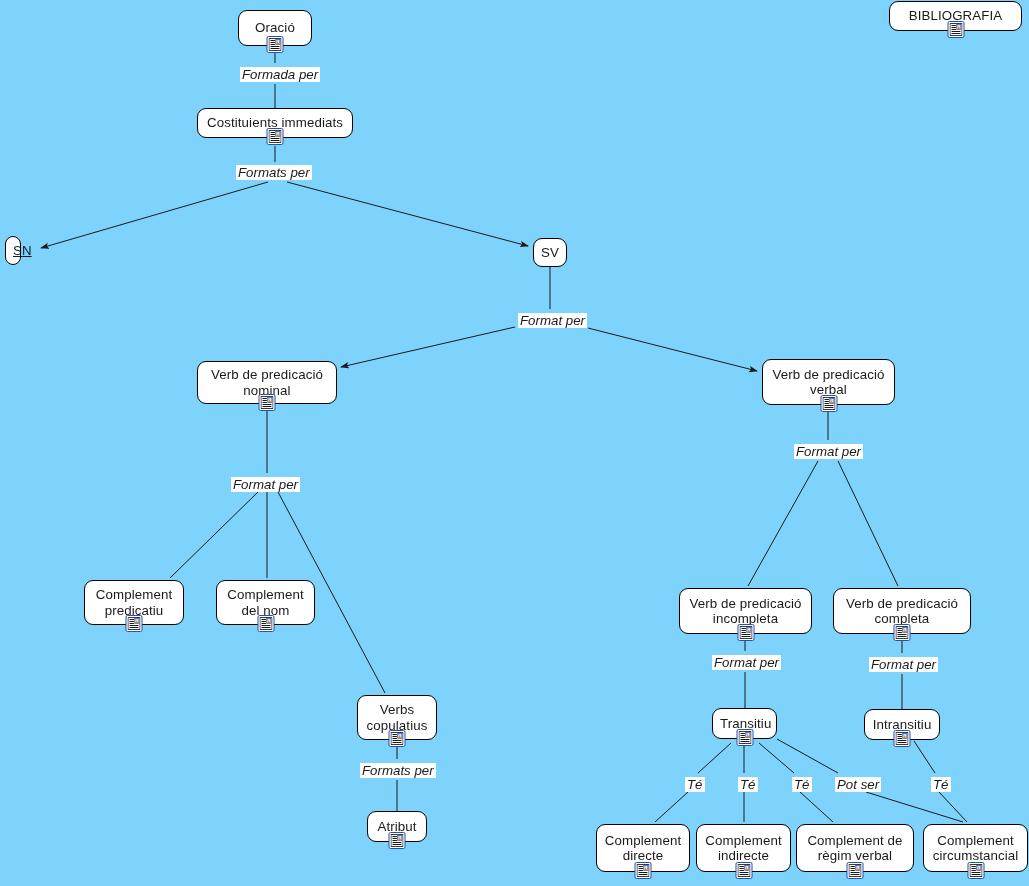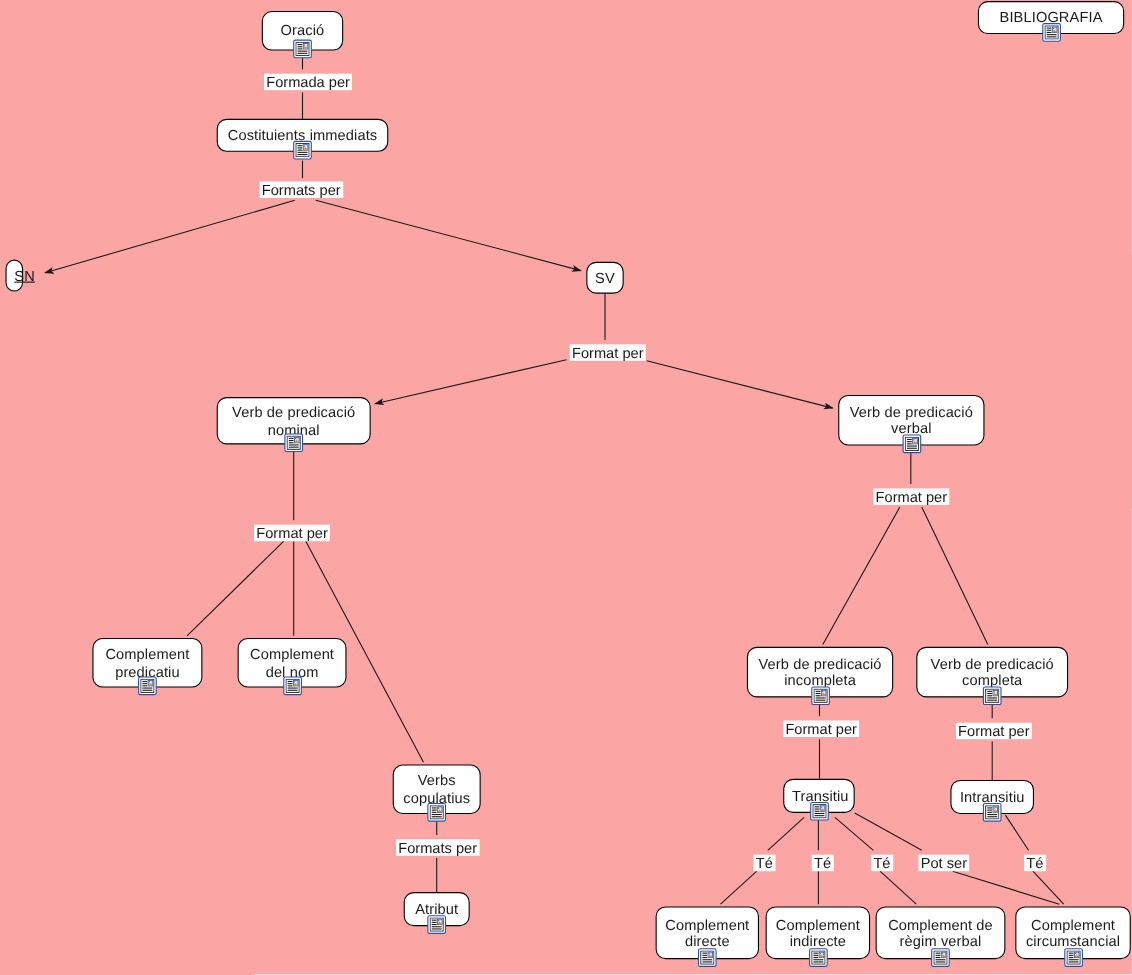--- a/index.html
+++ b/index.html
@@ -9,21 +9,21 @@
     background: #ffffff;
   }
   body {
     font-family: "Liberation Sans", sans-serif;
     -webkit-font-smoothing: antialiased;
   }
   #canvas {
     position: relative;
     width: 1029px;
     height: 886px;
-    background: #fca5a5;
+    background: #7dd3fc;
     overflow: hidden;
   }
   #edges {
     position: absolute;
     left: 0;
     top: 0;
     width: 1029px;
     height: 886px;
     pointer-events: none;
   }
@@ -73,20 +73,21 @@
   
   .linklabel {
     position: absolute;
     color: #1a1a1a;
     font-size: 13.3px;
     line-height: 15px;
     white-space: nowrap;
     background: #ffffff;
     padding: 0 2px;
     z-index: 6;
+    font-style: italic;
   }
 </style>
 </head>
 <body>
 
 <div id="canvas">
   <svg id="edges" viewBox="0 0 1029 886" width="1029" height="886">
     <defs>
       <marker id="arrowhead" markerWidth="9" markerHeight="9" refX="8" refY="3.2" orient="auto" markerUnits="strokeWidth">
         <path d="M0,0 L9,3.2 L0,6.4 L2,3.2 z" fill="#1a1a1a"></path>

